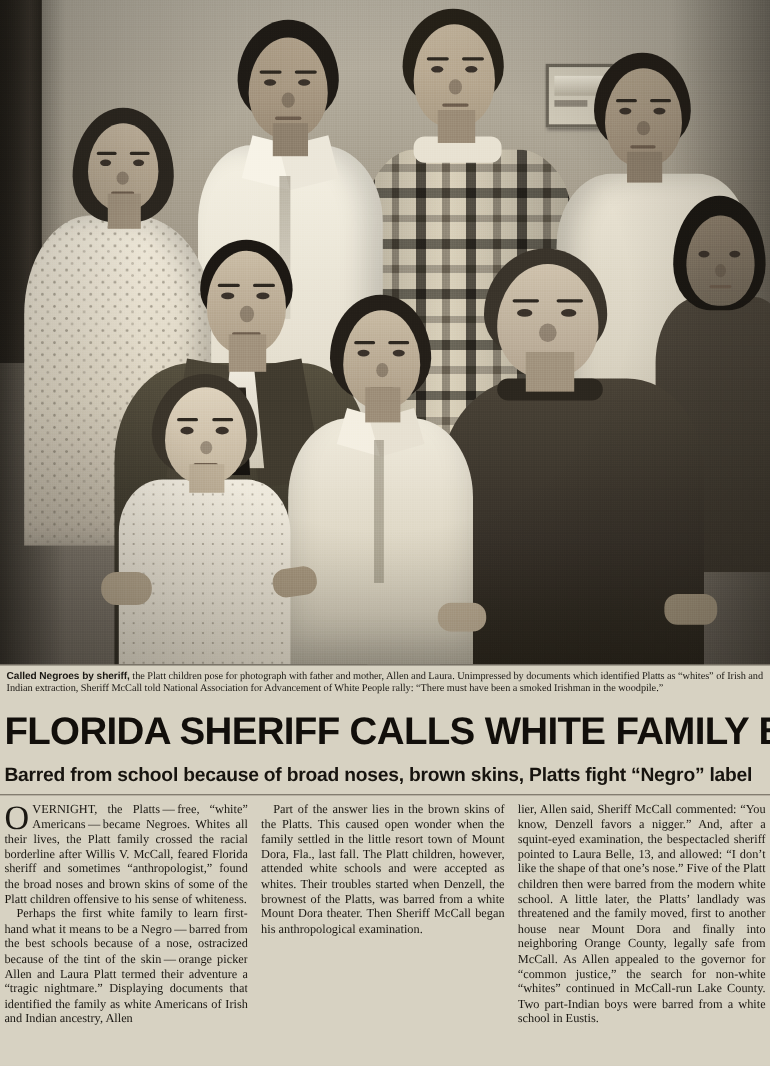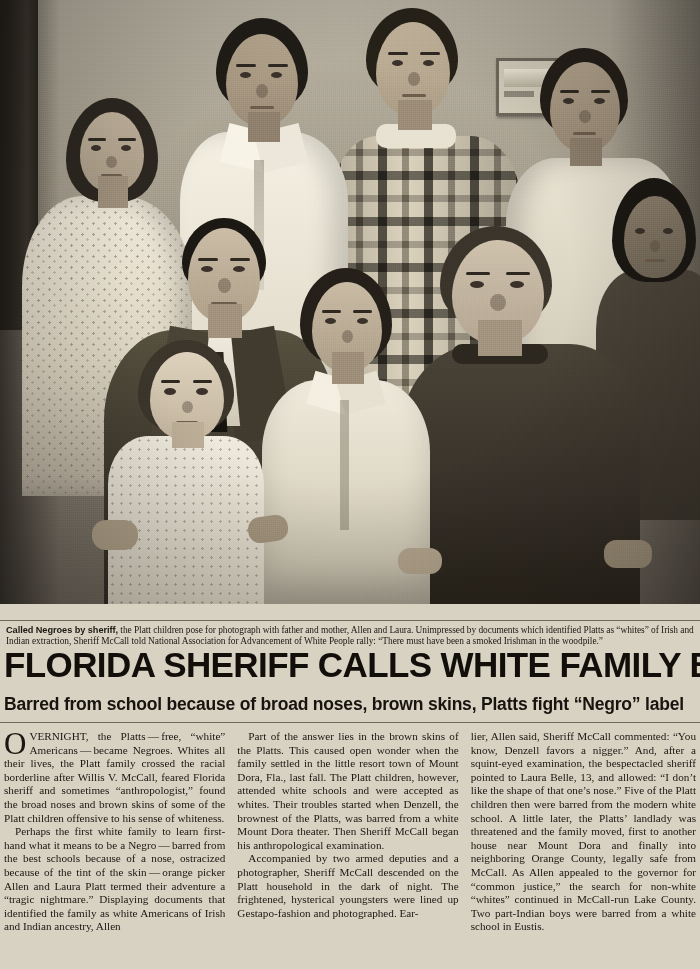--- a/index.html
+++ b/index.html
@@ -369,21 +369,20 @@
     left: 0; top: 604px;
     width: 700px;
     padding: 4px 6px 3px 6px;
     box-sizing: border-box;
     border-top: 1px solid #6e685c;
     font-family: "Liberation Serif", serif;
     font-size: 9.4px;
     line-height: 11.4px;
     color: #1b1813;
     letter-spacing: -0.05px;
-    margin-top: 16px;
   }
   .caption b { font-family: "Liberation Sans", sans-serif; font-size: 9.2px; font-weight: bold; }
 
   
   .headline {
     position: absolute;
     left: 4px; top: 646px;
     width: 694px;
     font-family: "Liberation Sans", sans-serif;
     font-weight: bold;
@@ -597,20 +596,19 @@
   <div class="subhead">Barred from school because of broad noses, brown skins, Platts fight “Negro” label</div>
   <div class="rule"></div>
 
   <div class="cols">
     <div class="col">
       <p class="first"><span class="dropcap">O</span><span>VERNIGHT, the Platts — free, “white” Americans — became Negroes. Whites all their lives, the Platt family crossed the racial borderline after Willis V. McCall, feared Florida sheriff and sometimes “anthropologist,” found the broad noses and brown skins of some of the Platt children offensive to his sense of whiteness.</span></p>
       <p>Perhaps the first white family to learn first-hand what it means to be a Negro — barred from the best schools because of a nose, ostracized because of the tint of the skin — orange picker Allen and Laura Platt termed their adventure a “tragic nightmare.” Displaying documents that identified the family as white Americans of Irish and Indian ancestry, Allen</p>
     </div>
     <div class="col">
       <p>Part of the answer lies in the brown skins of the Platts. This caused open wonder when the family settled in the little resort town of Mount Dora, Fla., last fall. The Platt children, however, attended white schools and were accepted as whites.  Their troubles started when Denzell, the brownest of the Platts, was barred from a white Mount Dora theater.  Then Sheriff McCall began his anthropological examination.</p>
-      <p>Accompanied by two armed deputies and a photographer, Sheriff McCall descended on the Platt household in the dark of night. The frightened, hysterical youngsters were lined up Gestapo-fashion and photographed. Ear-</p>
     </div>
     <div class="col right">
       <p class="first">lier, Allen said, Sheriff McCall commented: “You know, Denzell favors a nigger.” And, after a squint-eyed examination, the bespectacled sheriff pointed to Laura Belle, 13, and allowed: “I don’t like the shape of that one’s nose.”  Five of the Platt children then were barred from the modern white school. A little later, the Platts’ landlady was threatened and the family moved, first to another house near Mount Dora and finally into neighboring Orange County, legally safe from McCall.  As Allen appealed to the governor for “common justice,” the search for non-white “whites” continued in McCall-run Lake County.  Two part-Indian boys were barred from a white school in Eustis.</p>
     </div>
   </div>
 
 </div>
 
 </body></html>

